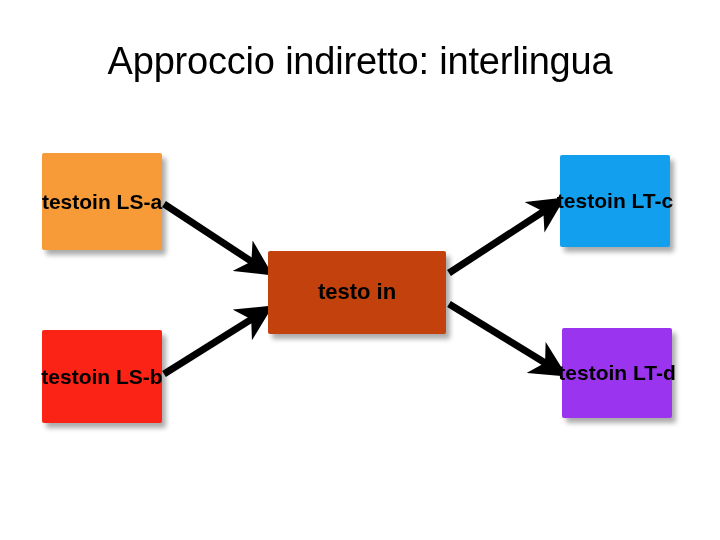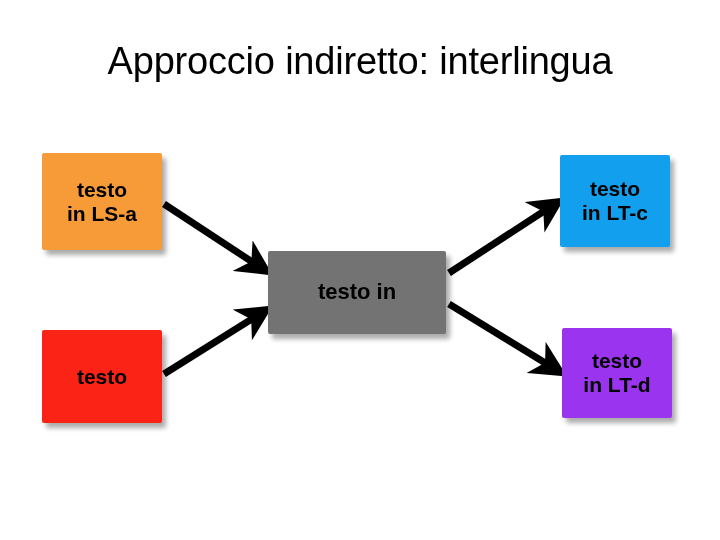--- a/index.html
+++ b/index.html
@@ -45,21 +45,21 @@
     left: 0;
     top: 0;
     width: 720px;
     height: 540px;
     pointer-events: none;
   }
   .node {
     position: absolute;
     box-sizing: border-box;
     display: flex;
-    flex-direction: column;
+    flex-direction: row;
     align-items: center;
     justify-content: center;
     text-align: center;
     color: #000000;
     font-family: "Liberation Sans", sans-serif;
     font-weight: 700;
     font-size: 21px;
     line-height: 1.12;
     border-radius: 2px;
     box-shadow: 4px 5px 5px rgba(0,0,0,0.33);
@@ -116,23 +116,24 @@
       <line x1="449" y1="304" x2="560" y2="372" stroke="#000000" stroke-width="7" marker-end="url(#arrowhead)"></line>
     </svg>
 
     <div class="node" id="node-ls-a" style="background: rgb(247, 154, 56);">
       <span class="line">testo</span>
       <span class="line">in LS-a</span>
     </div>
 
     <div class="node" id="node-ls-b" style="background: rgb(250, 35, 21);">
       <span class="line">testo</span>
+      <span class="line">in LS-b</span>
     </div>
 
-    <div class="node" id="node-interlingua" style="background: #737373;">
+    <div class="node" id="node-interlingua" style="background: #c2410c;">
       <span class="line">testo in</span>
     </div>
 
     <div class="node" id="node-lt-c" style="background: rgb(18, 160, 238);">
       <span class="line">testo</span>
       <span class="line">in LT-c</span>
     </div>
 
     <div class="node" id="node-lt-d" style="background: rgb(154, 52, 238);">
       <span class="line">testo</span>

